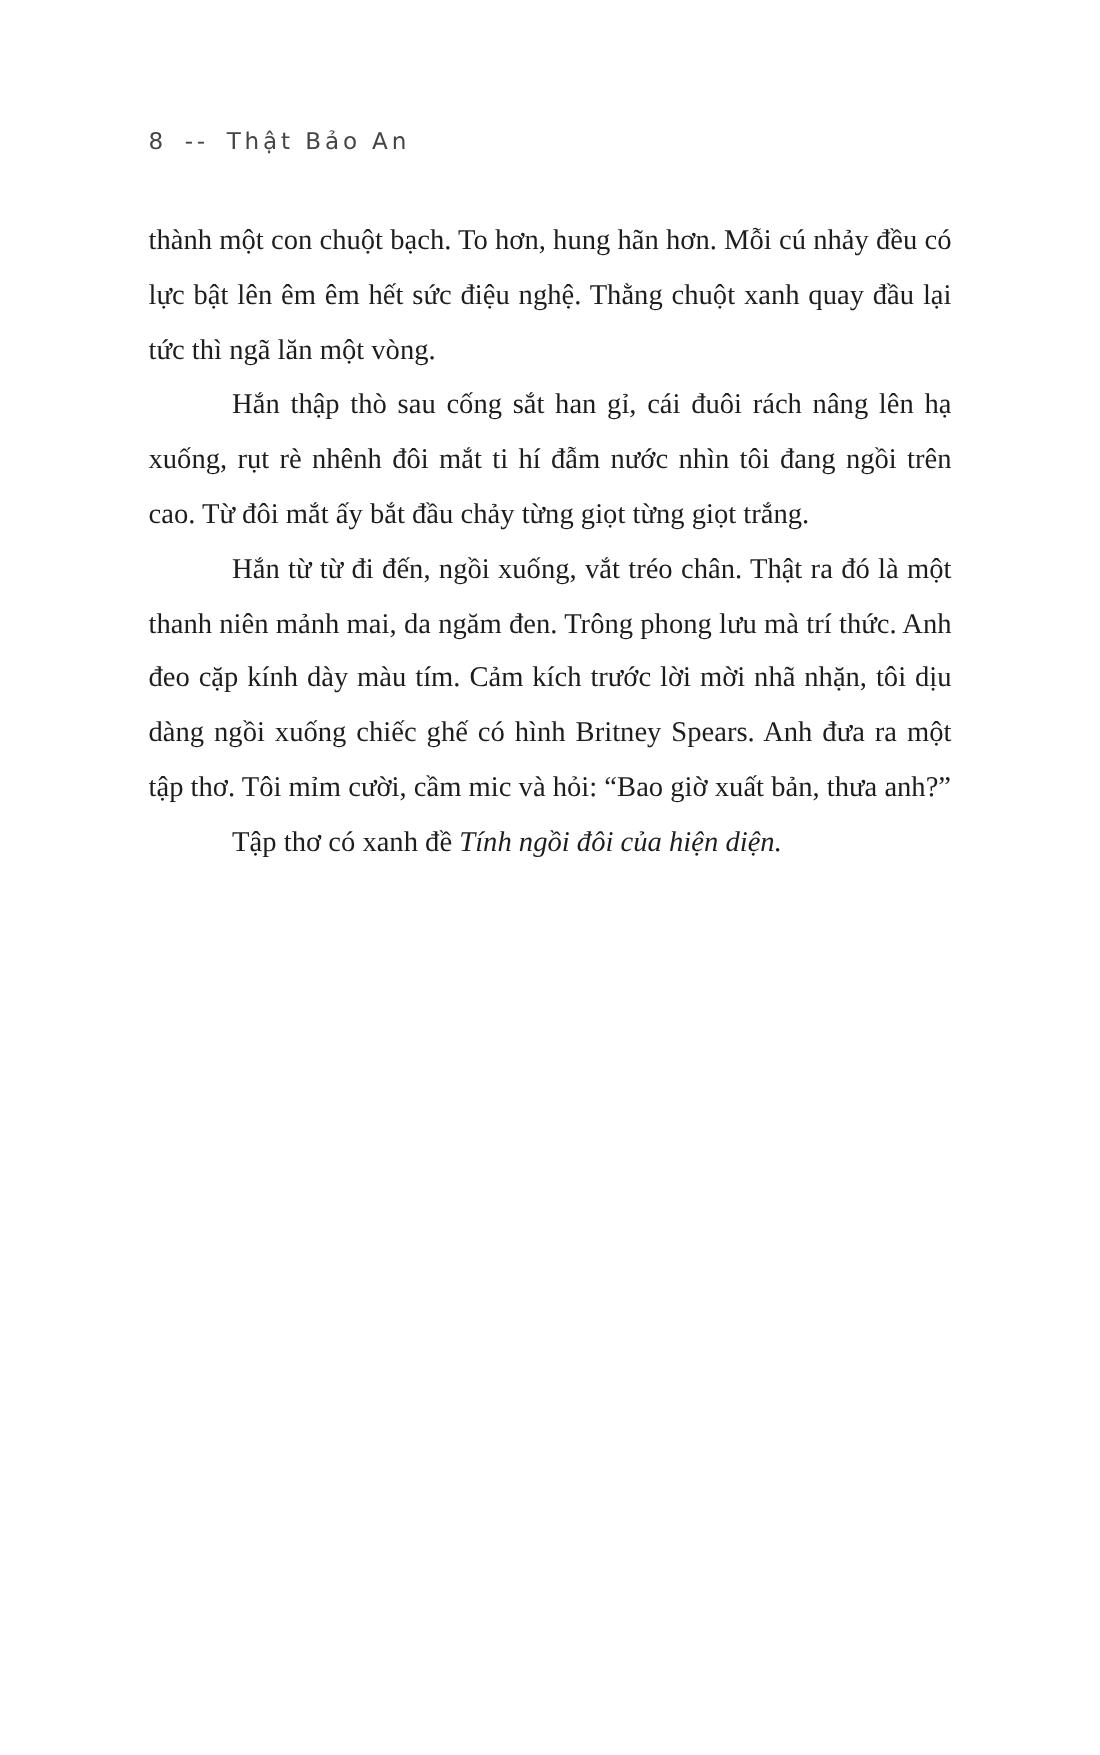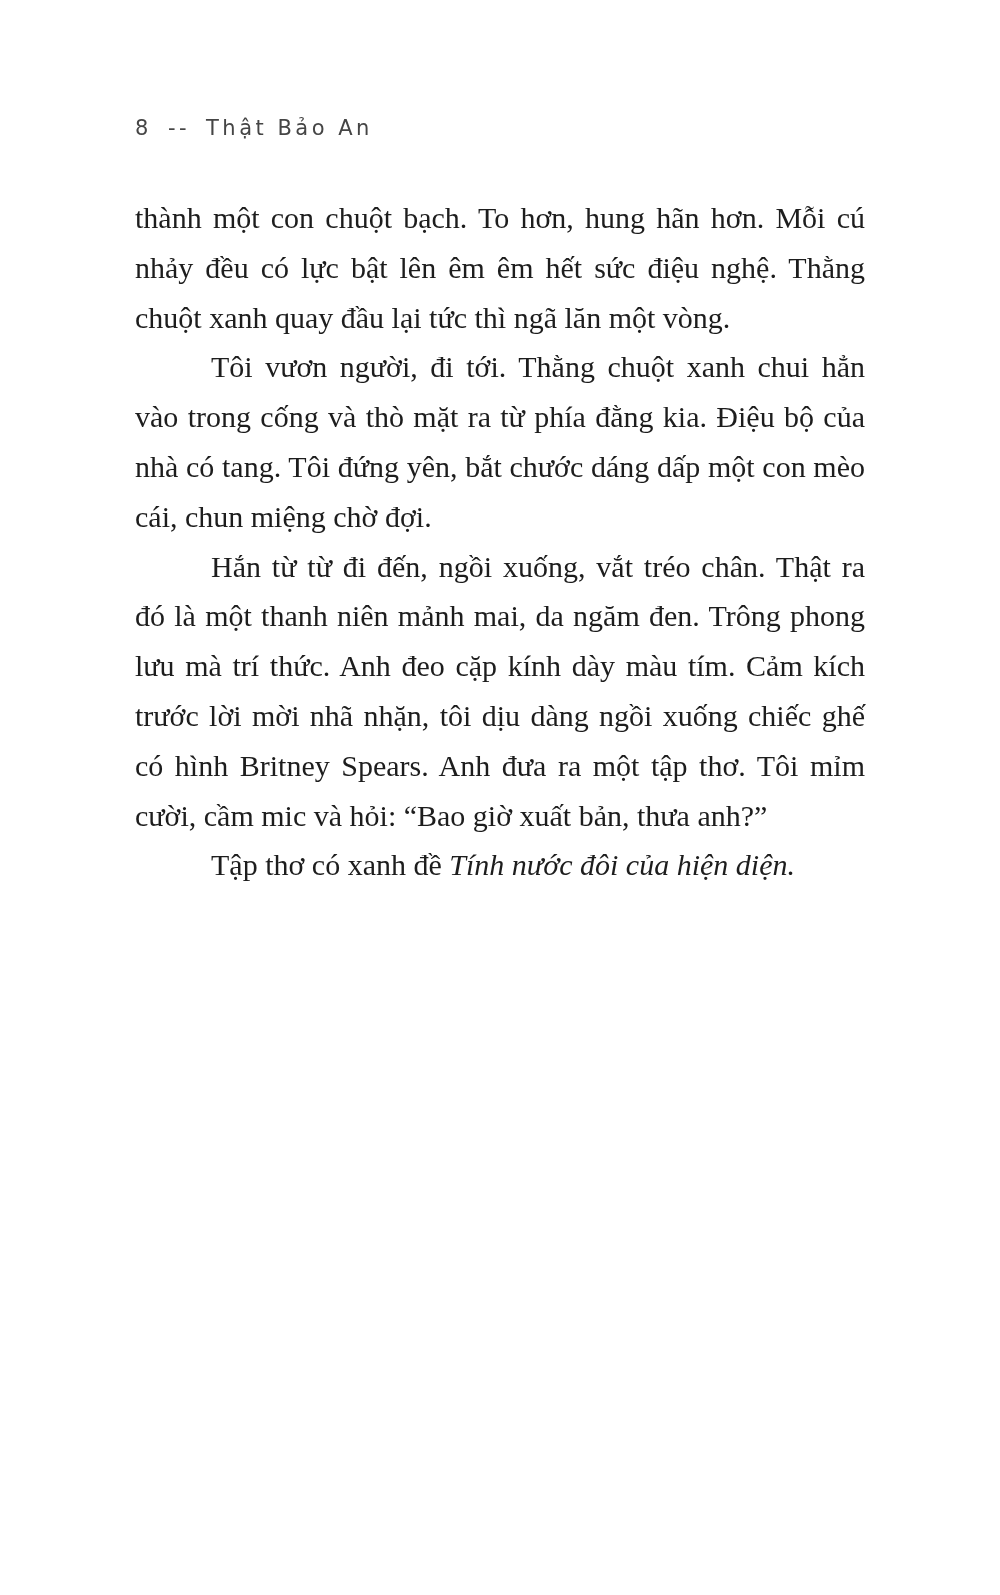--- a/index.html
+++ b/index.html
@@ -31,21 +31,21 @@
     align-items: baseline;
     gap: 16px;
     white-space: nowrap;
   }
   .body-text {
     position: absolute;
     left: 135px;
     top: 193px;
     width: 730px;
     font-family: "Liberation Serif", "DejaVu Serif", serif;
-    font-size: 30px;
+    font-size: 26px;
     line-height: 49.8px;
     color: #1d1d1d;
     text-align: justify;
     text-justify: inter-word;
   }
   .body-text p {
     margin: 0;
     padding: 0;
   }
   .body-text p.indented {
@@ -61,18 +61,18 @@
 <div class="page">
 
   <div class="running-header">
     <span>8</span>
     <span>--</span>
     <span>Thật Bảo An</span>
   </div>
 
   <div class="body-text">
     <p>thành một con chuột bạch. To hơn, hung hãn hơn. Mỗi cú nhảy đều có lực bật lên êm êm hết sức điệu nghệ. Thằng chuột xanh quay đầu lại tức thì ngã lăn một vòng.</p>
-    <p class="indented">Tôi vươn người, đi tới. Thằng chuột xanh chui hẳn vào trong cống và thò mặt ra từ phía đằng kia. Điệu bộ của nhà có tang. Tôi đứng yên, bắt chước dáng dấp một con mèo cái, chun miệng chờ đợi.</p>
+    <p class="indented">Hắn thập thò sau cống sắt han gỉ, cái đuôi rách nâng lên hạ xuống, rụt rè nhênh đôi mắt ti hí đẫm nước nhìn tôi đang ngồi trên cao. Từ đôi mắt ấy bắt đầu chảy từng giọt từng giọt trắng.</p>
     <p class="indented">Hắn từ từ đi đến, ngồi xuống, vắt tréo chân. Thật ra đó là một thanh niên mảnh mai, da ngăm đen. Trông phong lưu mà trí thức. Anh đeo cặp kính dày màu tím. Cảm kích trước lời mời nhã nhặn, tôi dịu dàng ngồi xuống chiếc ghế có hình Britney Spears. Anh đưa ra một tập thơ. Tôi mỉm cười, cầm mic và hỏi: “Bao giờ xuất bản, thưa anh?”</p>
-    <p class="indented"><span>Tập thơ có xanh đề </span><em class="book-title">Tính nước đôi của hiện diện.</em></p>
+    <p class="indented"><span>Tập thơ có xanh đề </span><em class="book-title">Tính ngồi đôi của hiện diện.</em></p>
   </div>
 
 </div>
 
 </body></html>

